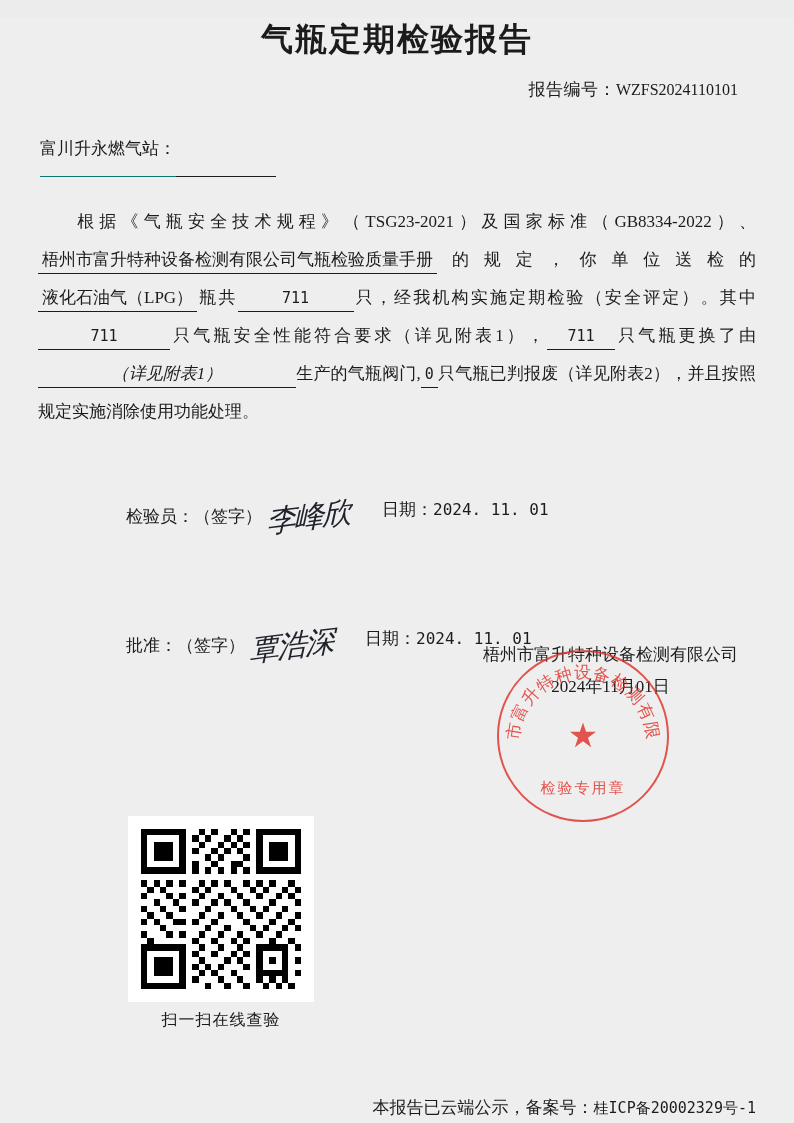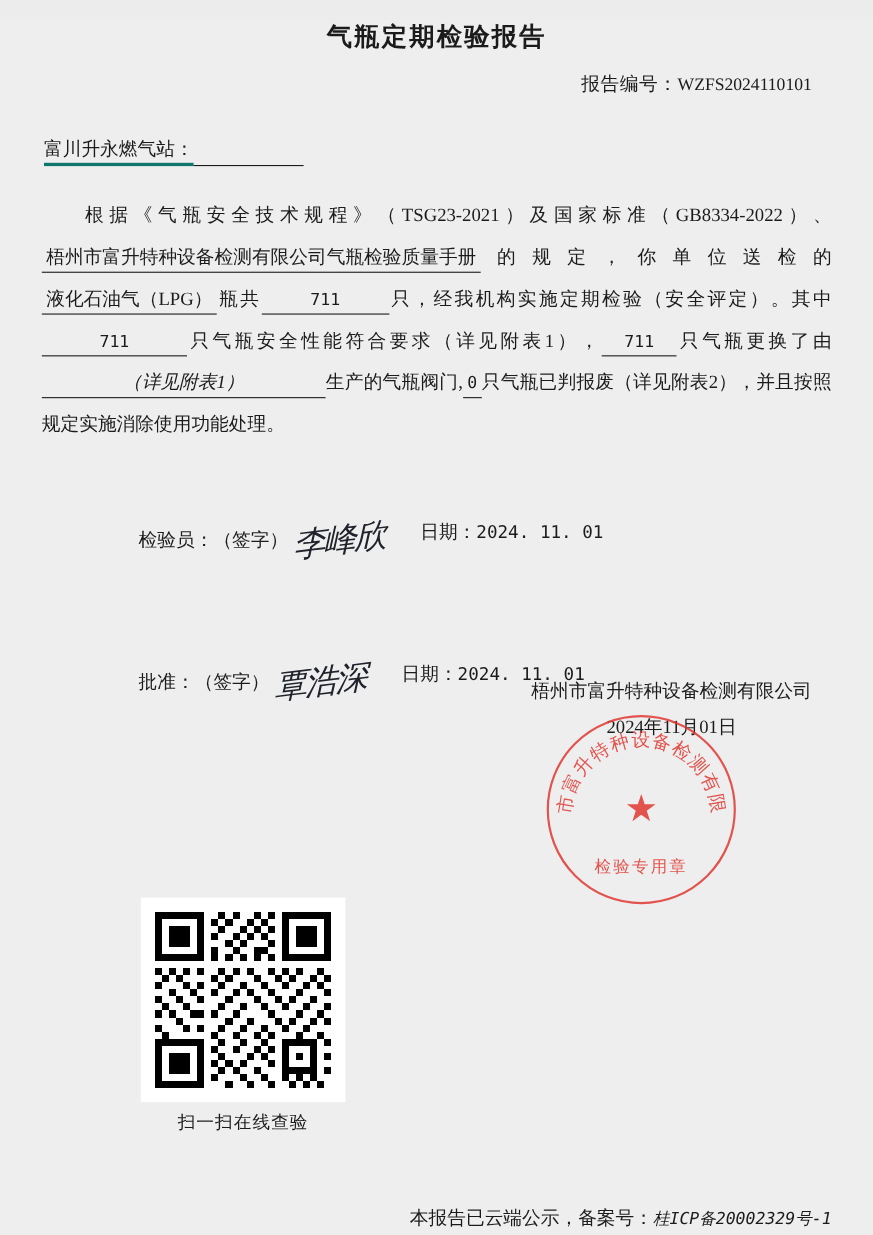--- a/index.html
+++ b/index.html
@@ -18,21 +18,21 @@
   .page {
     position: relative;
     width: 794px;
     height: 1123px;
     background: #eeeeef;
     box-sizing: border-box;
     padding: 0 38px;
   }
   .doc-title {
     text-align: center;
-    font-size: 23px;
+    font-size: 32px;
     font-weight: bold;
     letter-spacing: 2px;
     margin-top: 18px;
     font-family: "Liberation Serif", "DejaVu Serif", serif;
   }
   .report-no {
     text-align: right;
     font-size: 17px;
     margin-top: 16px;
     padding-right: 18px;
@@ -44,22 +44,22 @@
     letter-spacing: 0px;
   }
   .addressee {
     margin-top: 36px;
     font-size: 17px;
     display: flex;
     align-items: flex-end;
     padding-left: 2px;
   }
   .addressee .name {
-    border-bottom: 3px solid #0f766e;
-    padding-bottom: 1px;
+    border-bottom: 1px solid #0f766e;
+    padding-bottom: 16px;
   }
   .addressee .blank {
     border-bottom: 1px solid #1b1b1b;
     width: 100px;
     height: 19px;
   }
   .body-text {
     margin-top: 26px;
     font-size: 17px;
     line-height: 38px;
@@ -194,21 +194,20 @@
   .footer {
     position: absolute;
     left: 0; right: 38px;
     bottom: 22px;
     text-align: right;
     font-size: 17px;
   }
   .footer .icp {
     font-family: "DejaVu Sans Mono", monospace;
     font-size: 15px;
-    font-style: italic;
   }
 </style>
 </head>
 <body>
 
 <div class="page">
 
   <div class="doc-title">气瓶定期检验报告</div>
 
   <div class="report-no">

